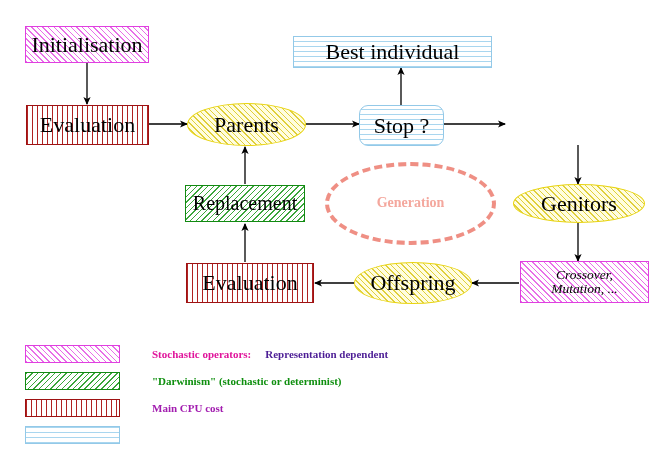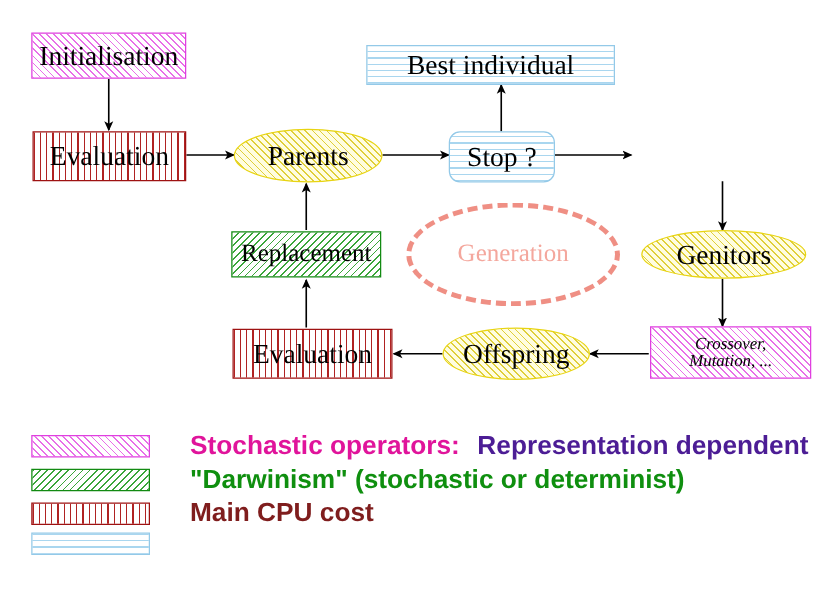--- a/index.html
+++ b/index.html
@@ -90,42 +90,42 @@
   
   .fill-none-dashed {
     background: transparent;
     border: 4px dashed #ef8f84;
     border-radius: 50%;
   }
 
   .t-22 { font-size: 22px; }
   .t-20 { font-size: 20px; justify-content: center; }
   .t-13 { font-size: 13.5px; }
-  .generation-text { color: #f4a79d; font-size: 20px; }
+  .generation-text { color: #f4a79d; font-size: 14px; font-weight: bold; }
 
   
   #legend { position: absolute; left: 0; top: 0; width: 662px; height: 471px; z-index: 6; }
   .legend-row { position: absolute; display: flex; align-items: center; }
   .legend-swatch {
     box-sizing: border-box;
     width: 95px;
     height: 18px;
     flex: none;
   }
   .legend-text {
     margin-left: 32px;
     white-space: nowrap;
-    font-size: 21px;
-    font-family: Liberation Sans, sans-serif;
+    font-size: 11px;
+    font-family: Liberation Serif, serif;
     font-weight: bold;
   }
   .lg-magenta  { color: #e0149b; }
   .lg-gold     { color: #4c1d95; }
   .lg-green    { color: #0f8f0f; }
-  .lg-red      { color: #7f1d1d; }
+  .lg-red      { color: #a21caf; }
   .lg-blue     { color: #9ecbe6; }
 </style>
 </head>
 <body>
 
 <div id="canvas">
 
   <svg id="svg-layer" viewBox="0 0 662 471" xmlns="http://www.w3.org/2000/svg">
     <defs>
       <marker id="arrow" markerWidth="9" markerHeight="9" refX="7" refY="4.0" orient="auto" markerUnits="userSpaceOnUse">

